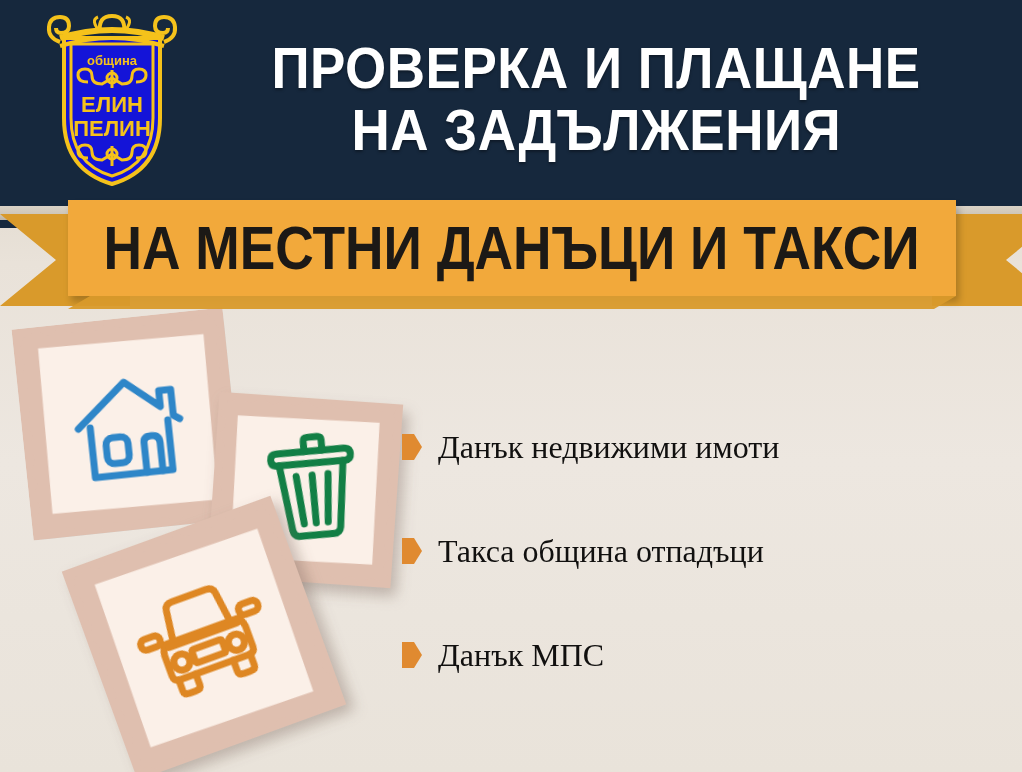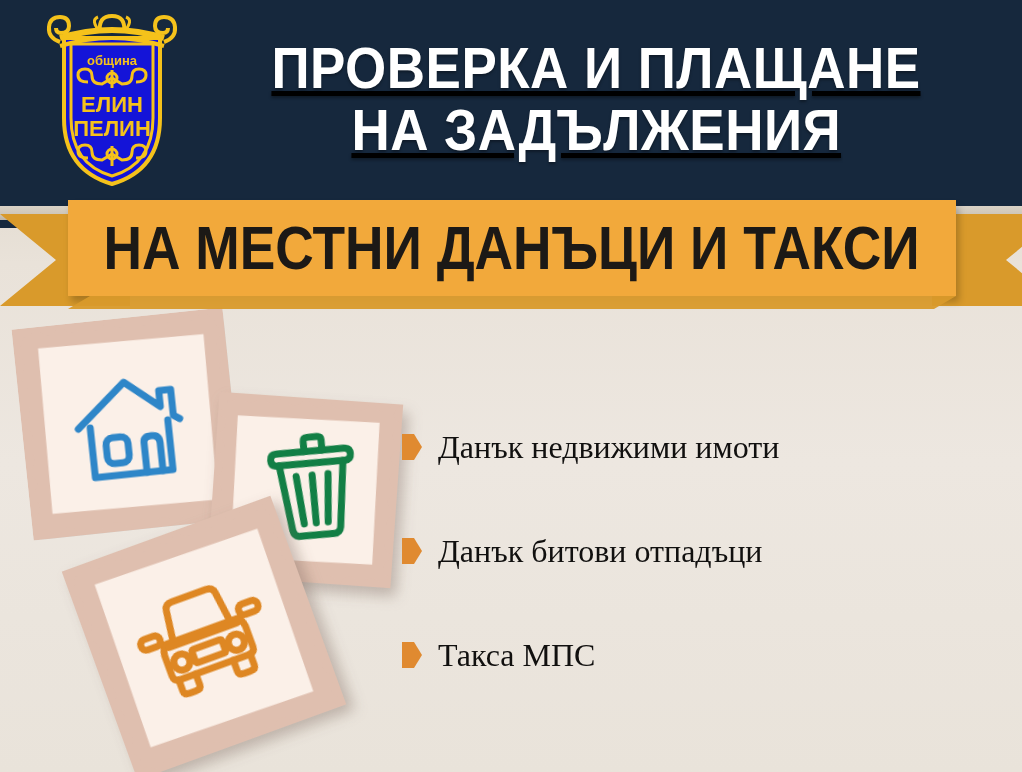--- a/index.html
+++ b/index.html
@@ -16,21 +16,21 @@
   
   .header{
     position:absolute;left:0;top:0;width:1022px;height:228px;
     background:#16283D;z-index:5;
   }
   .crest{
     position:absolute;left:44px;top:8px;width:136px;height:180px;
   }
   .title-wrap{
     position:absolute;left:186px;top:16px;width:820px;height:166px;
-    display:flex;flex-direction:column;align-items:center;justify-content:center;text-decoration:underline;
+    display:flex;flex-direction:column;align-items:center;justify-content:center;
   }
   .title-line{
     color:#FFFFFF;font-weight:bold;
     font-family:"Liberation Sans Narrow","Liberation Sans",sans-serif;
     font-size:57px;line-height:62px;letter-spacing:0.5px;
     transform:scaleX(0.93);transform-origin:center;
     white-space:nowrap;text-align:center;
     text-shadow:0 2px 3px rgba(0,0,0,0.35);
   }
 
@@ -330,21 +330,21 @@
     </svg>
   </div>
 
   <div class="list">
     <div class="list-item">
       <span class="bullet"></span>
       <span class="list-label">Данък недвижими имоти</span>
     </div>
     <div class="list-item">
       <span class="bullet"></span>
-      <span class="list-label">Данък битови отпадъци</span>
+      <span class="list-label">Такса община отпадъци</span>
     </div>
     <div class="list-item">
       <span class="bullet"></span>
-      <span class="list-label">Такса МПС</span>
+      <span class="list-label">Данък МПС</span>
     </div>
   </div>
 
 </div>
 
 </body></html>

